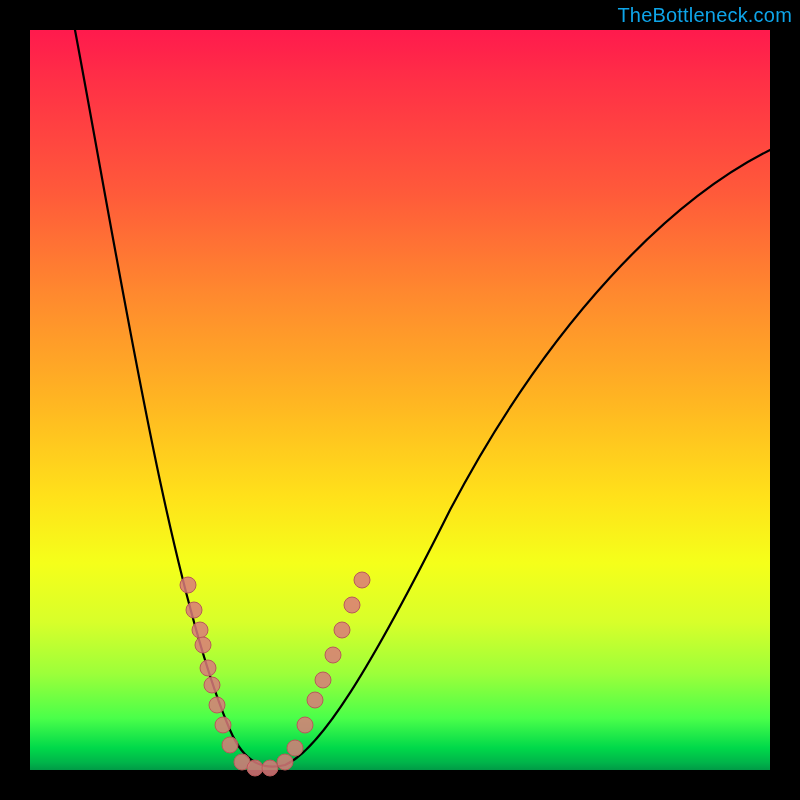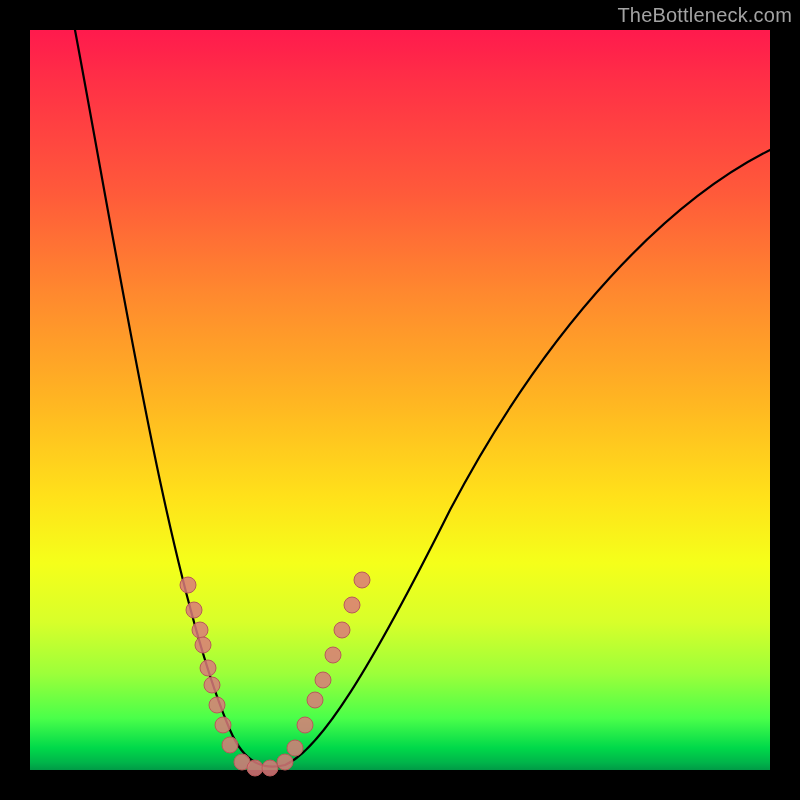--- a/index.html
+++ b/index.html
@@ -38,21 +38,21 @@
       #4aff4a 93%,
       #00d94a 97%,
       #00b44a 99%,
       #009a46 100%
     );
   }
   .watermark {
     position: absolute;
     top: 4px;
     right: 8px;
-    color: #a3a3a3;
+    color: #0ea5e9;
     font-size: 20px;
     font-weight: 500;
     letter-spacing: 0.2px;
     user-select: none;
   }
   svg.curve {
     position: absolute;
     left: 0;
     top: 0;
     width: 740px;

